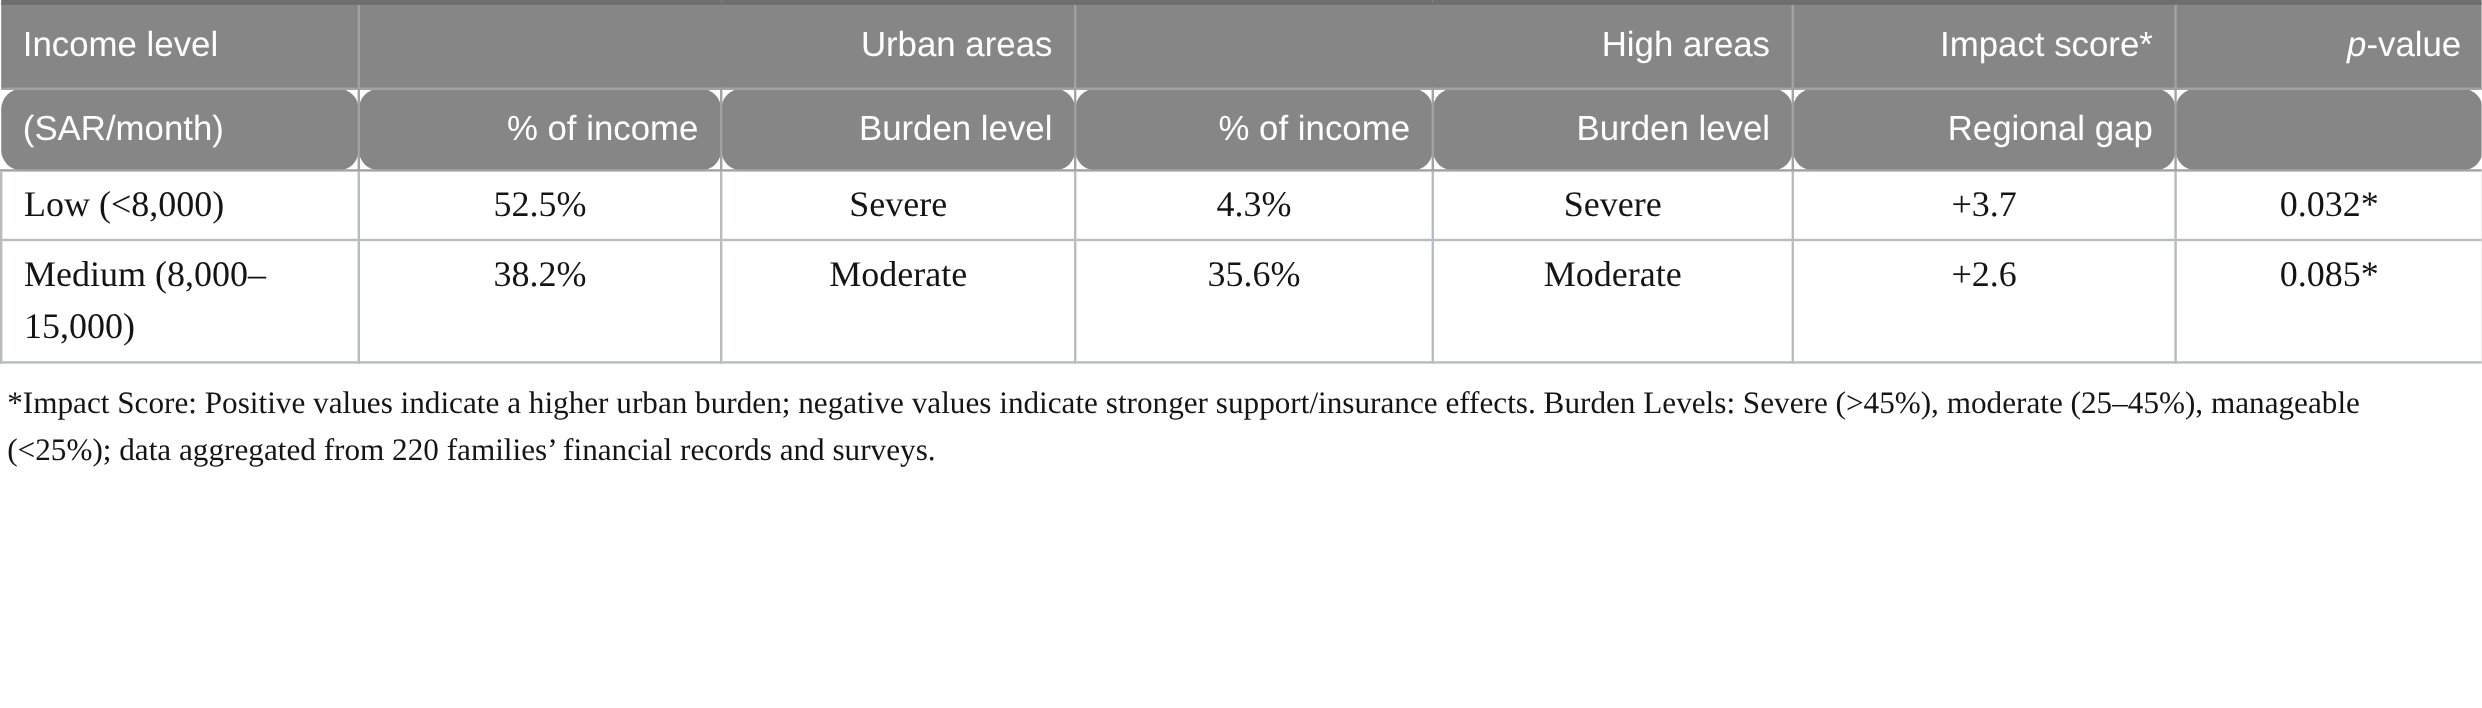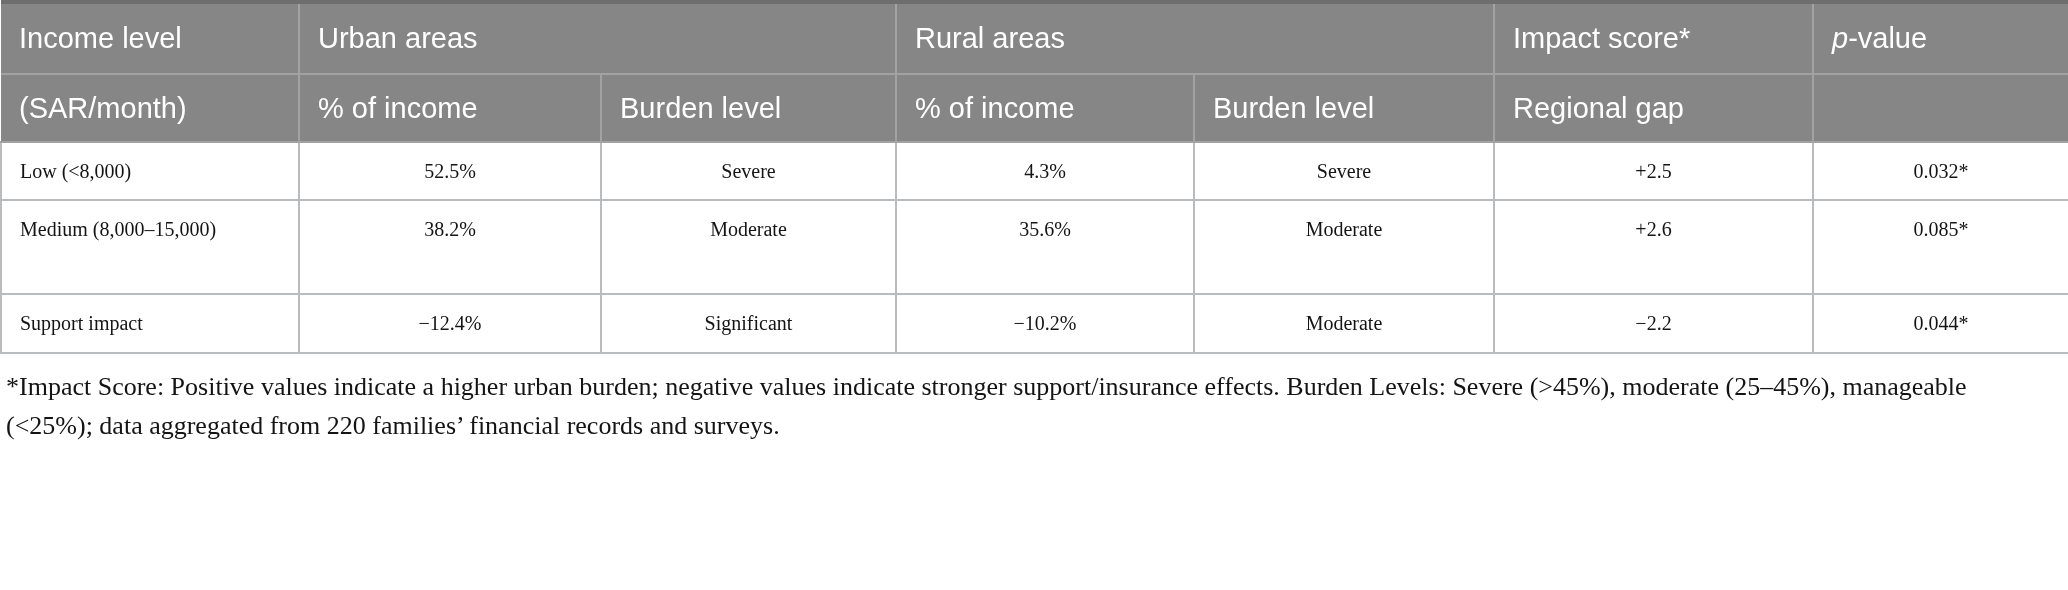--- a/index.html
+++ b/index.html
@@ -23,33 +23,33 @@
   thead th{
     background:var(--header_bg);
     color:var(--header_text);
     font-family:"Liberation Sans","DejaVu Sans",sans-serif;
     font-weight:400;
     font-size:29px;
     border:2px solid var(--header_border);
     border-top:none;
     vertical-align:middle;
     padding:0 18px;
-    text-align:left;
+    text-align:right;
   }
   thead tr.h1 th{height:72px;}
-  thead tr.h2 th{height:68px;}
+  thead tr.h2 th{height:68px;border-radius:17px;}
   thead th.left{text-align:left;}
   thead th:first-child{border-left:none;}
   thead th:last-child{border-right:none;}
   thead i{font-style:italic;}
   tbody td{
     background:#ffffff;
     color:var(--body_text);
     font-family:"Liberation Serif","DejaVu Serif",serif;
-    font-size:20px;
+    font-size:30px;
     line-height:44px;
     border:2px solid var(--body_border);
     vertical-align:top;
     padding:6px 18px;
     text-align:center;
   }
   tbody td.left{text-align:left;padding-right:26px;}
   tr.r1{height:58px;} tr.r2{height:94px;margin-top:28px;} tr.r3{height:56px;}
   tr.r4{height:59px;} tr.r5{height:62px;}
   .footnote{
@@ -71,58 +71,49 @@
     <col style="width:295px">
     <col style="width:298px">
     <col style="width:300px">
     <col style="width:319px">
     <col style="width:256px">
   </colgroup>
   <thead>
     <tr class="h1">
       <th class="left">Income level</th>
       <th colspan="2">Urban areas</th>
-      <th colspan="2">Rural areas</th>
+      <th colspan="2">High areas</th>
       <th>Impact score*</th>
       <th><i>p</i><span>-value</span></th>
     </tr>
     <tr class="h2">
       <th class="left">(SAR/month)</th>
       <th>% of income</th>
       <th>Burden level</th>
       <th>% of income</th>
       <th>Burden level</th>
       <th>Regional gap</th>
       <th></th>
     </tr>
   </thead>
   <tbody>
     <tr class="r1">
       <td class="left">Low (&lt;8,000)</td>
       <td>52.5%</td>
       <td>Severe</td>
       <td>4.3%</td>
       <td>Severe</td>
-      <td>+2.5</td>
+      <td>+3.7</td>
       <td>0.032*</td>
     </tr>
     <tr class="r2">
       <td class="left">Medium (8,000–15,000)</td>
       <td>38.2%</td>
       <td>Moderate</td>
       <td>35.6%</td>
       <td>Moderate</td>
       <td>+2.6</td>
       <td>0.085*</td>
     </tr>
-    <tr class="r4">
-      <td class="left">Support impact</td>
-      <td>−12.4%</td>
-      <td>Significant</td>
-      <td>−10.2%</td>
-      <td>Moderate</td>
-      <td>−2.2</td>
-      <td>0.044*</td>
-    </tr>
   </tbody>
 </table>
 
 <div class="footnote">*Impact Score: Positive values indicate a higher urban burden; negative values indicate stronger support/insurance effects. Burden Levels: Severe (&gt;45%), moderate (25–45%), manageable (&lt;25%); data aggregated from 220 families’ financial records and surveys.</div>
 
 </body></html>

